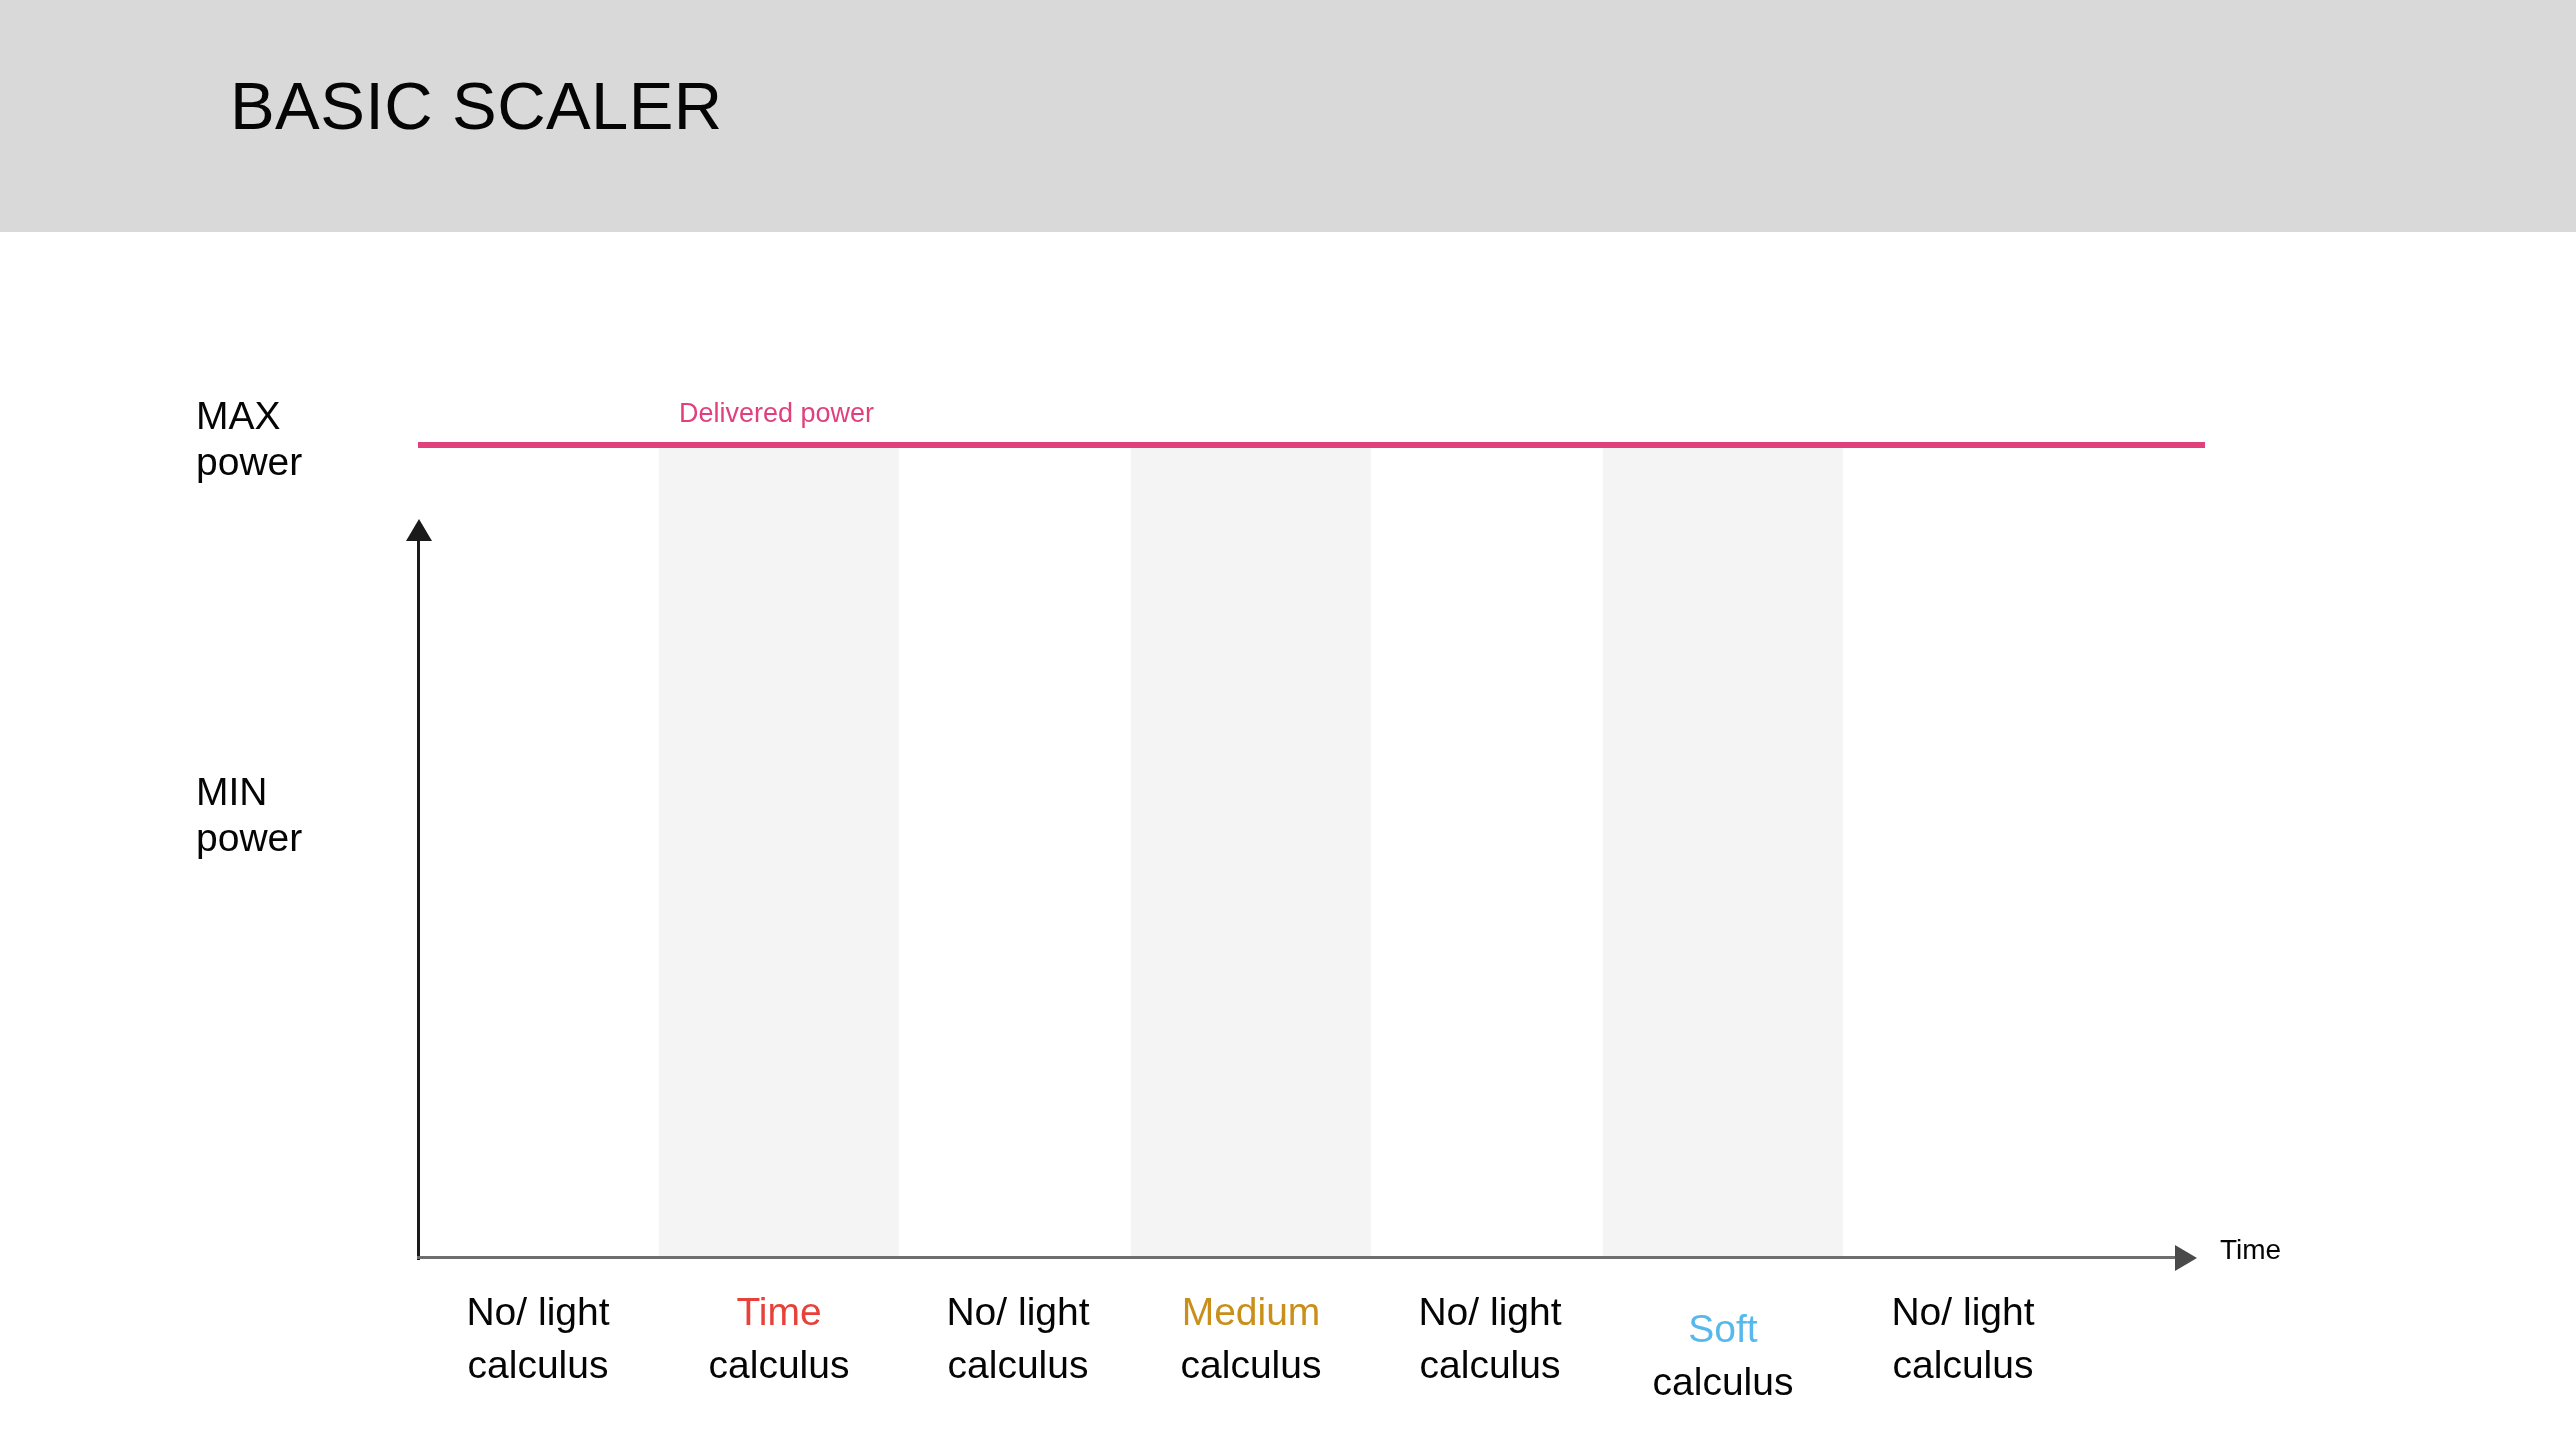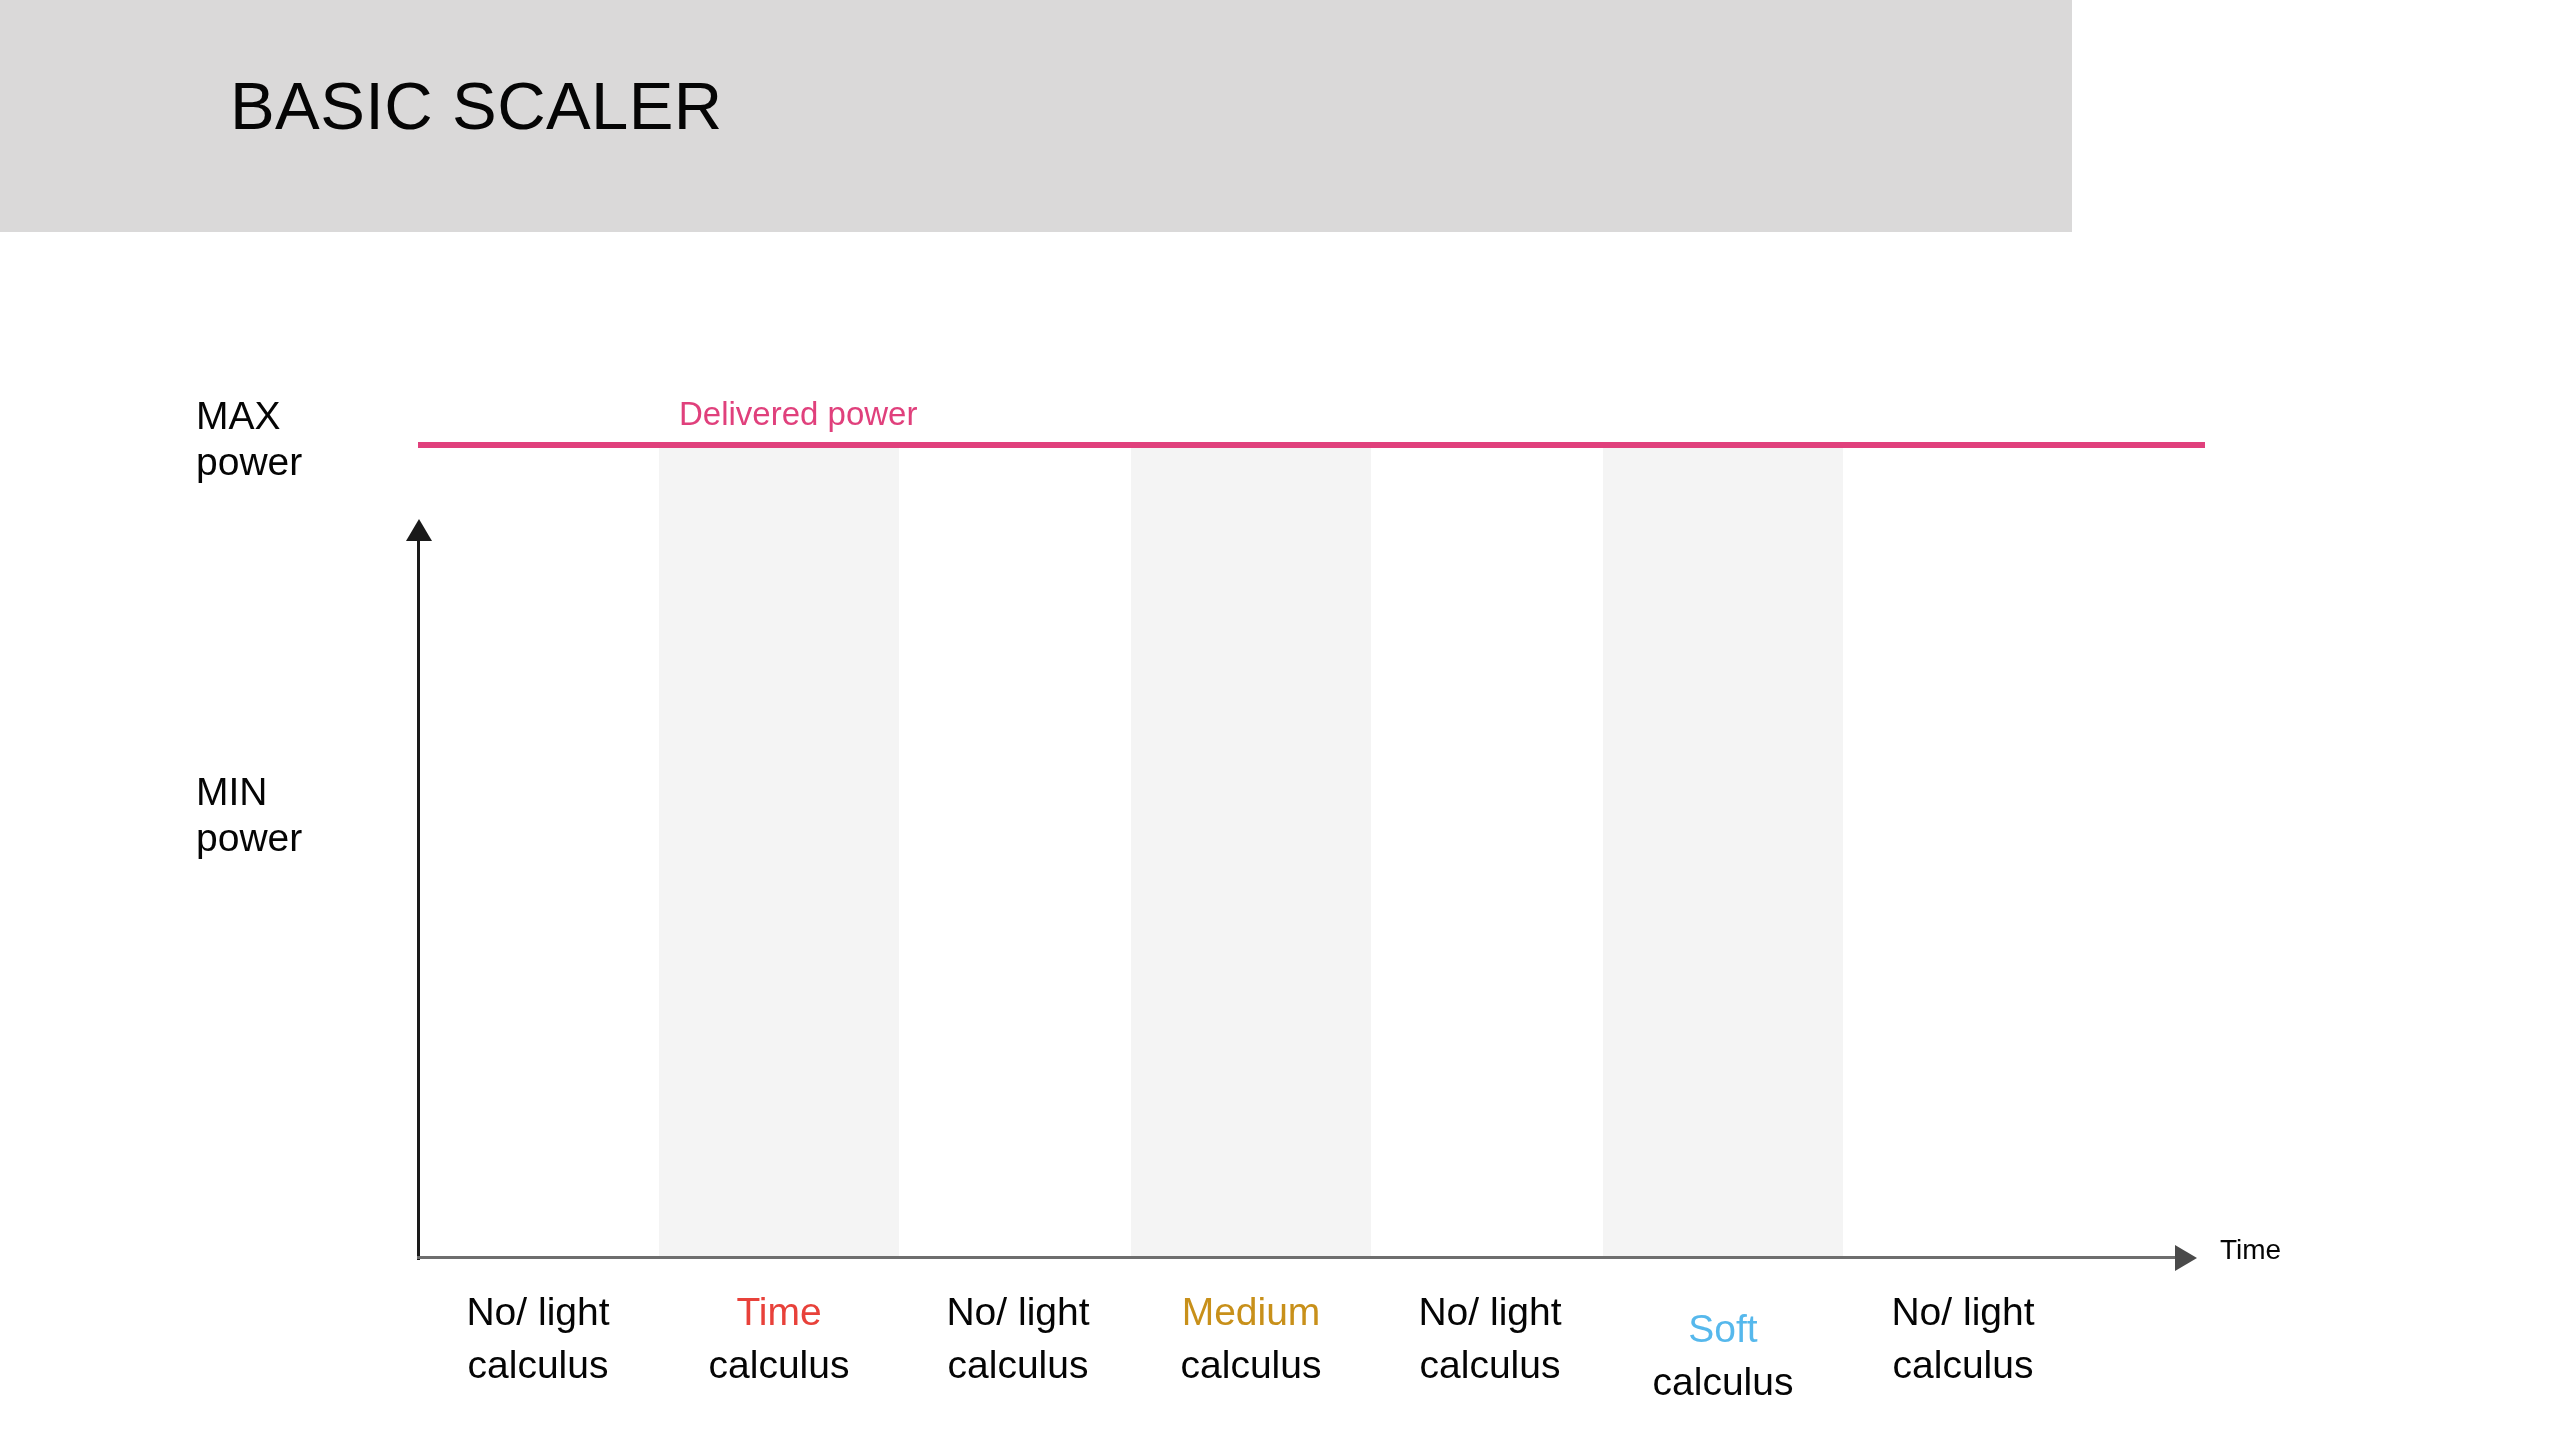--- a/index.html
+++ b/index.html
@@ -13,21 +13,21 @@
     font-family: "Liberation Sans", sans-serif;
     overflow: hidden;
     position: relative;
   }
 
   
   .header-band {
     position: absolute;
     left: 0;
     top: 0;
-    width: 2072px;
+    width: 2576px;
     height: 232px;
     background: #dad9d9;
   }
   .slide-title {
     position: absolute;
     left: 230px;
     top: 67px;
     font-size: 67px;
     line-height: 77px;
     letter-spacing: 0.4px;
@@ -97,21 +97,21 @@
     left: 418px;
     top: 210px;
     width: 1787px;
     height: 6px;
     background: #e0407c;
   }
   .power-line-label {
     position: absolute;
     left: 679px;
     top: 159px;
-    font-size: 33px;
+    font-size: 27px;
     line-height: 45px;
     color: #e0407c;
     white-space: nowrap;
   }
 
   
   .y-label {
     position: absolute;
     left: 196px;
     width: 206px;

